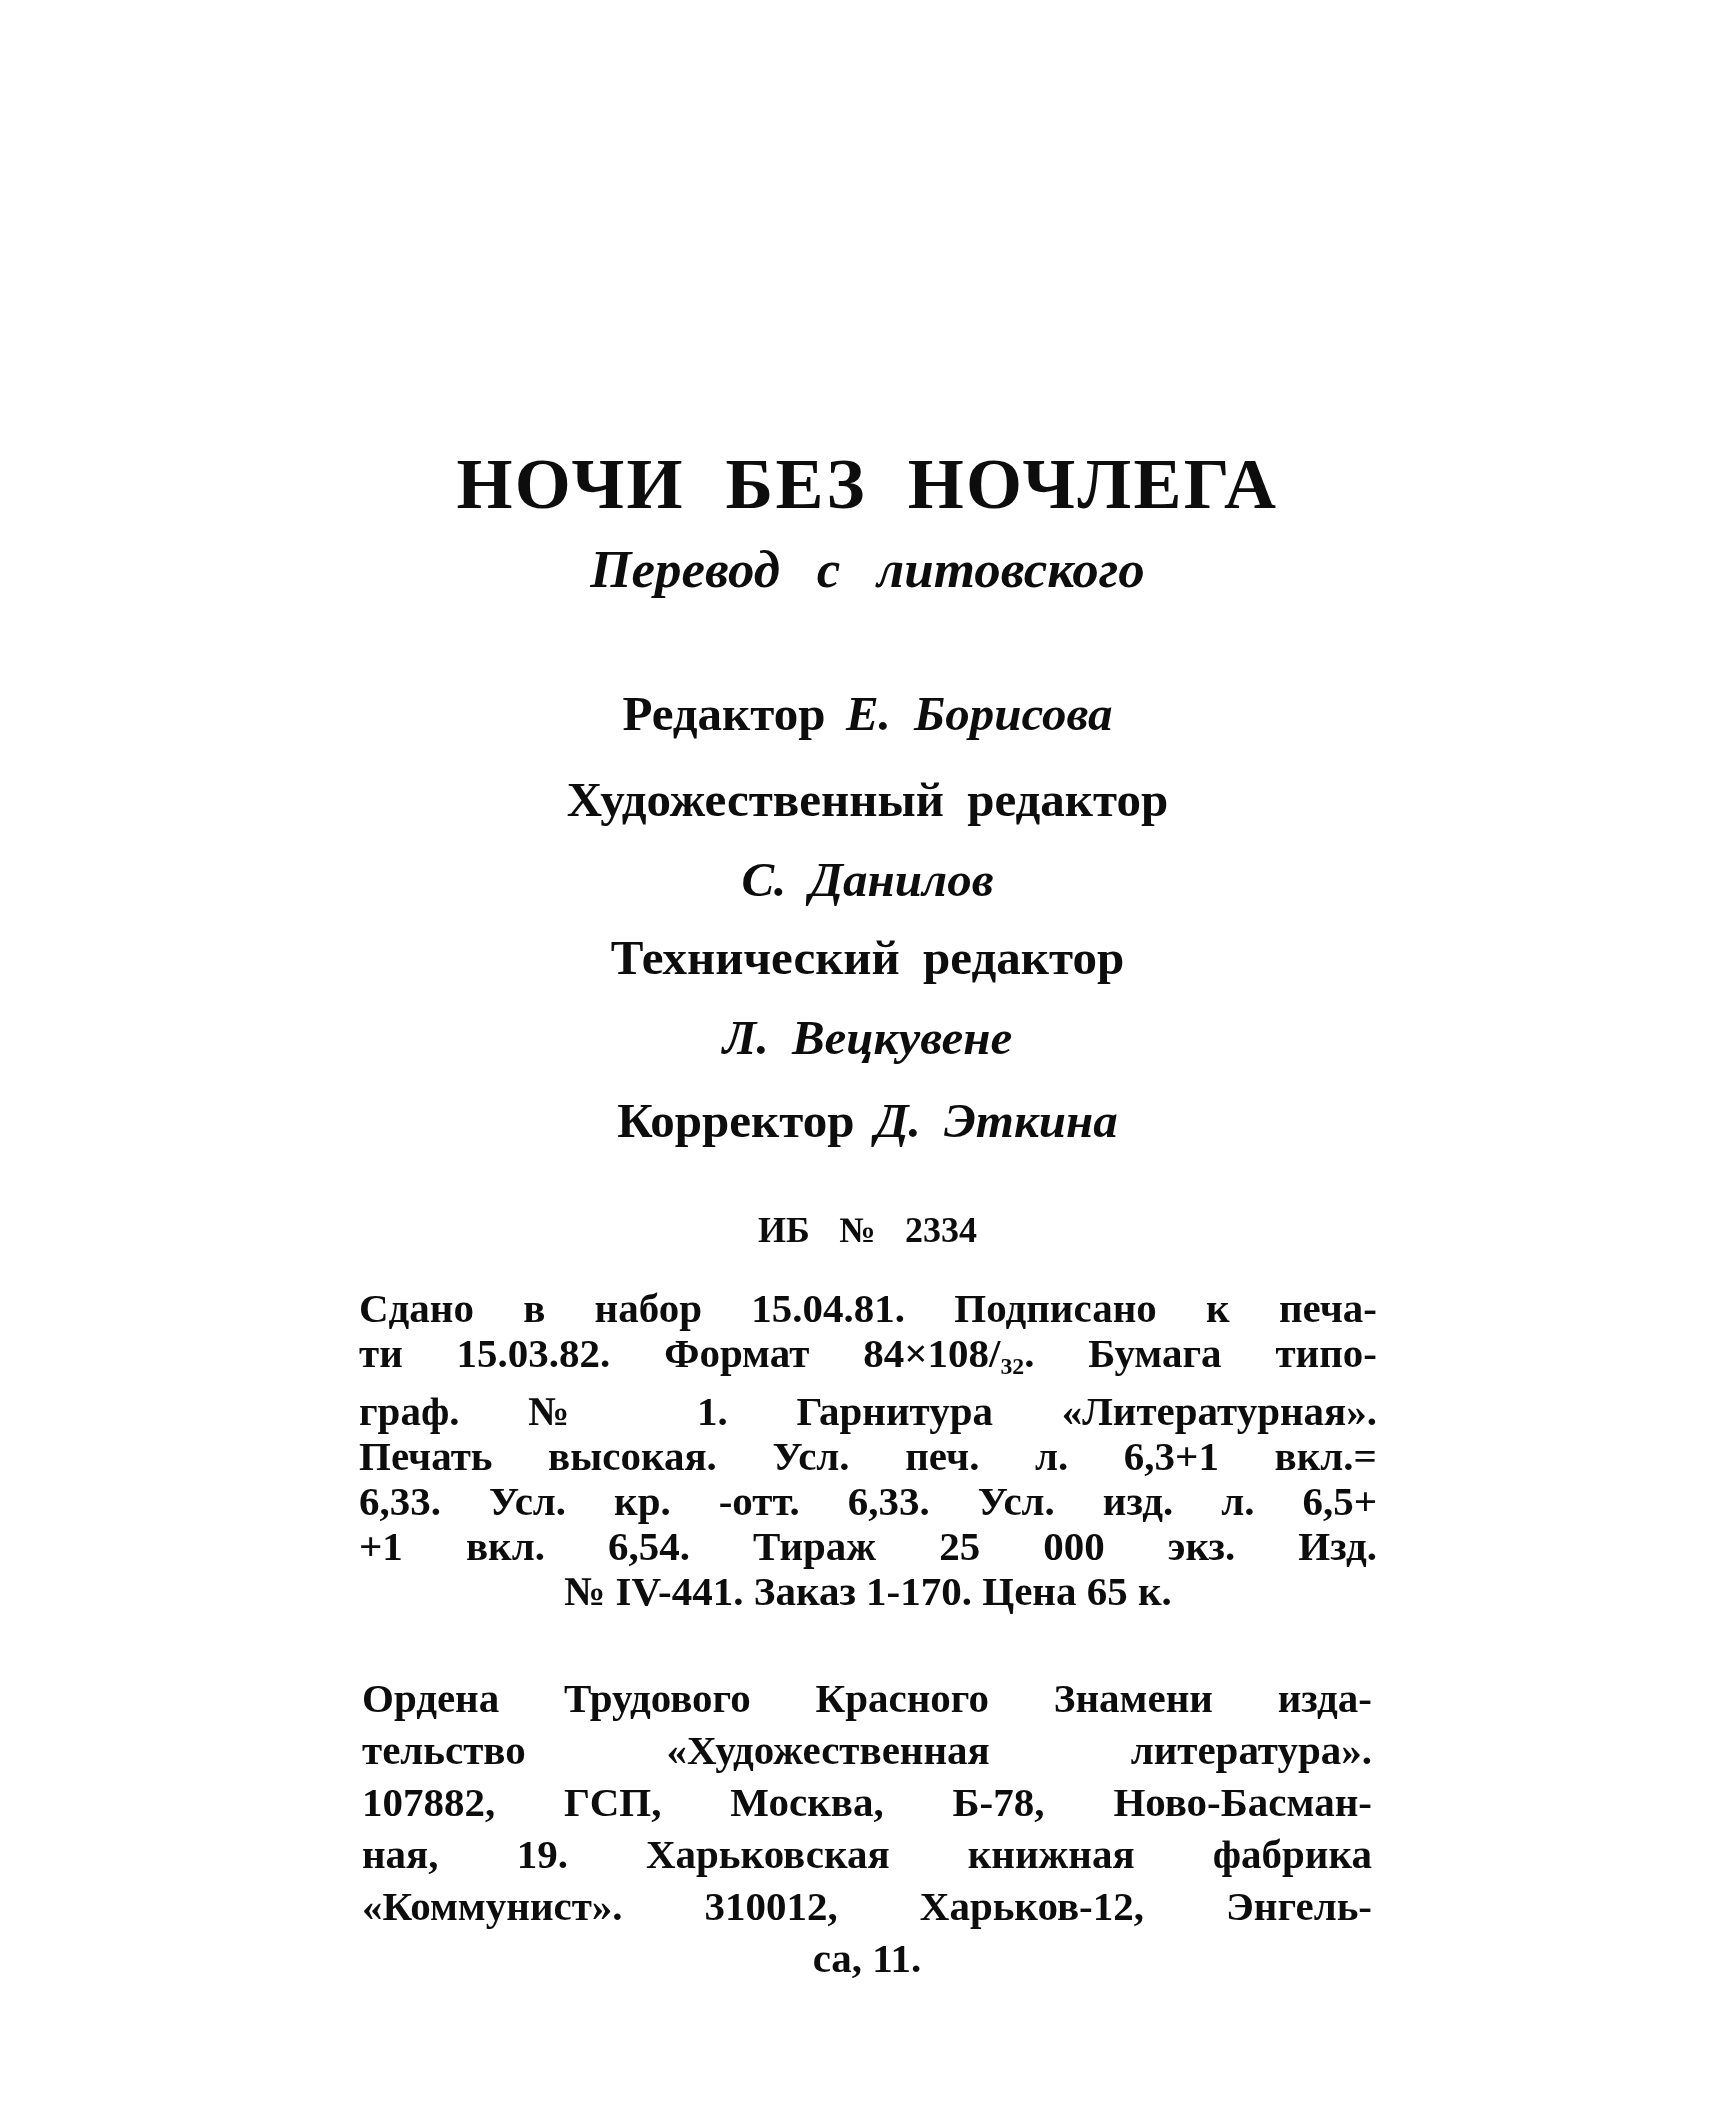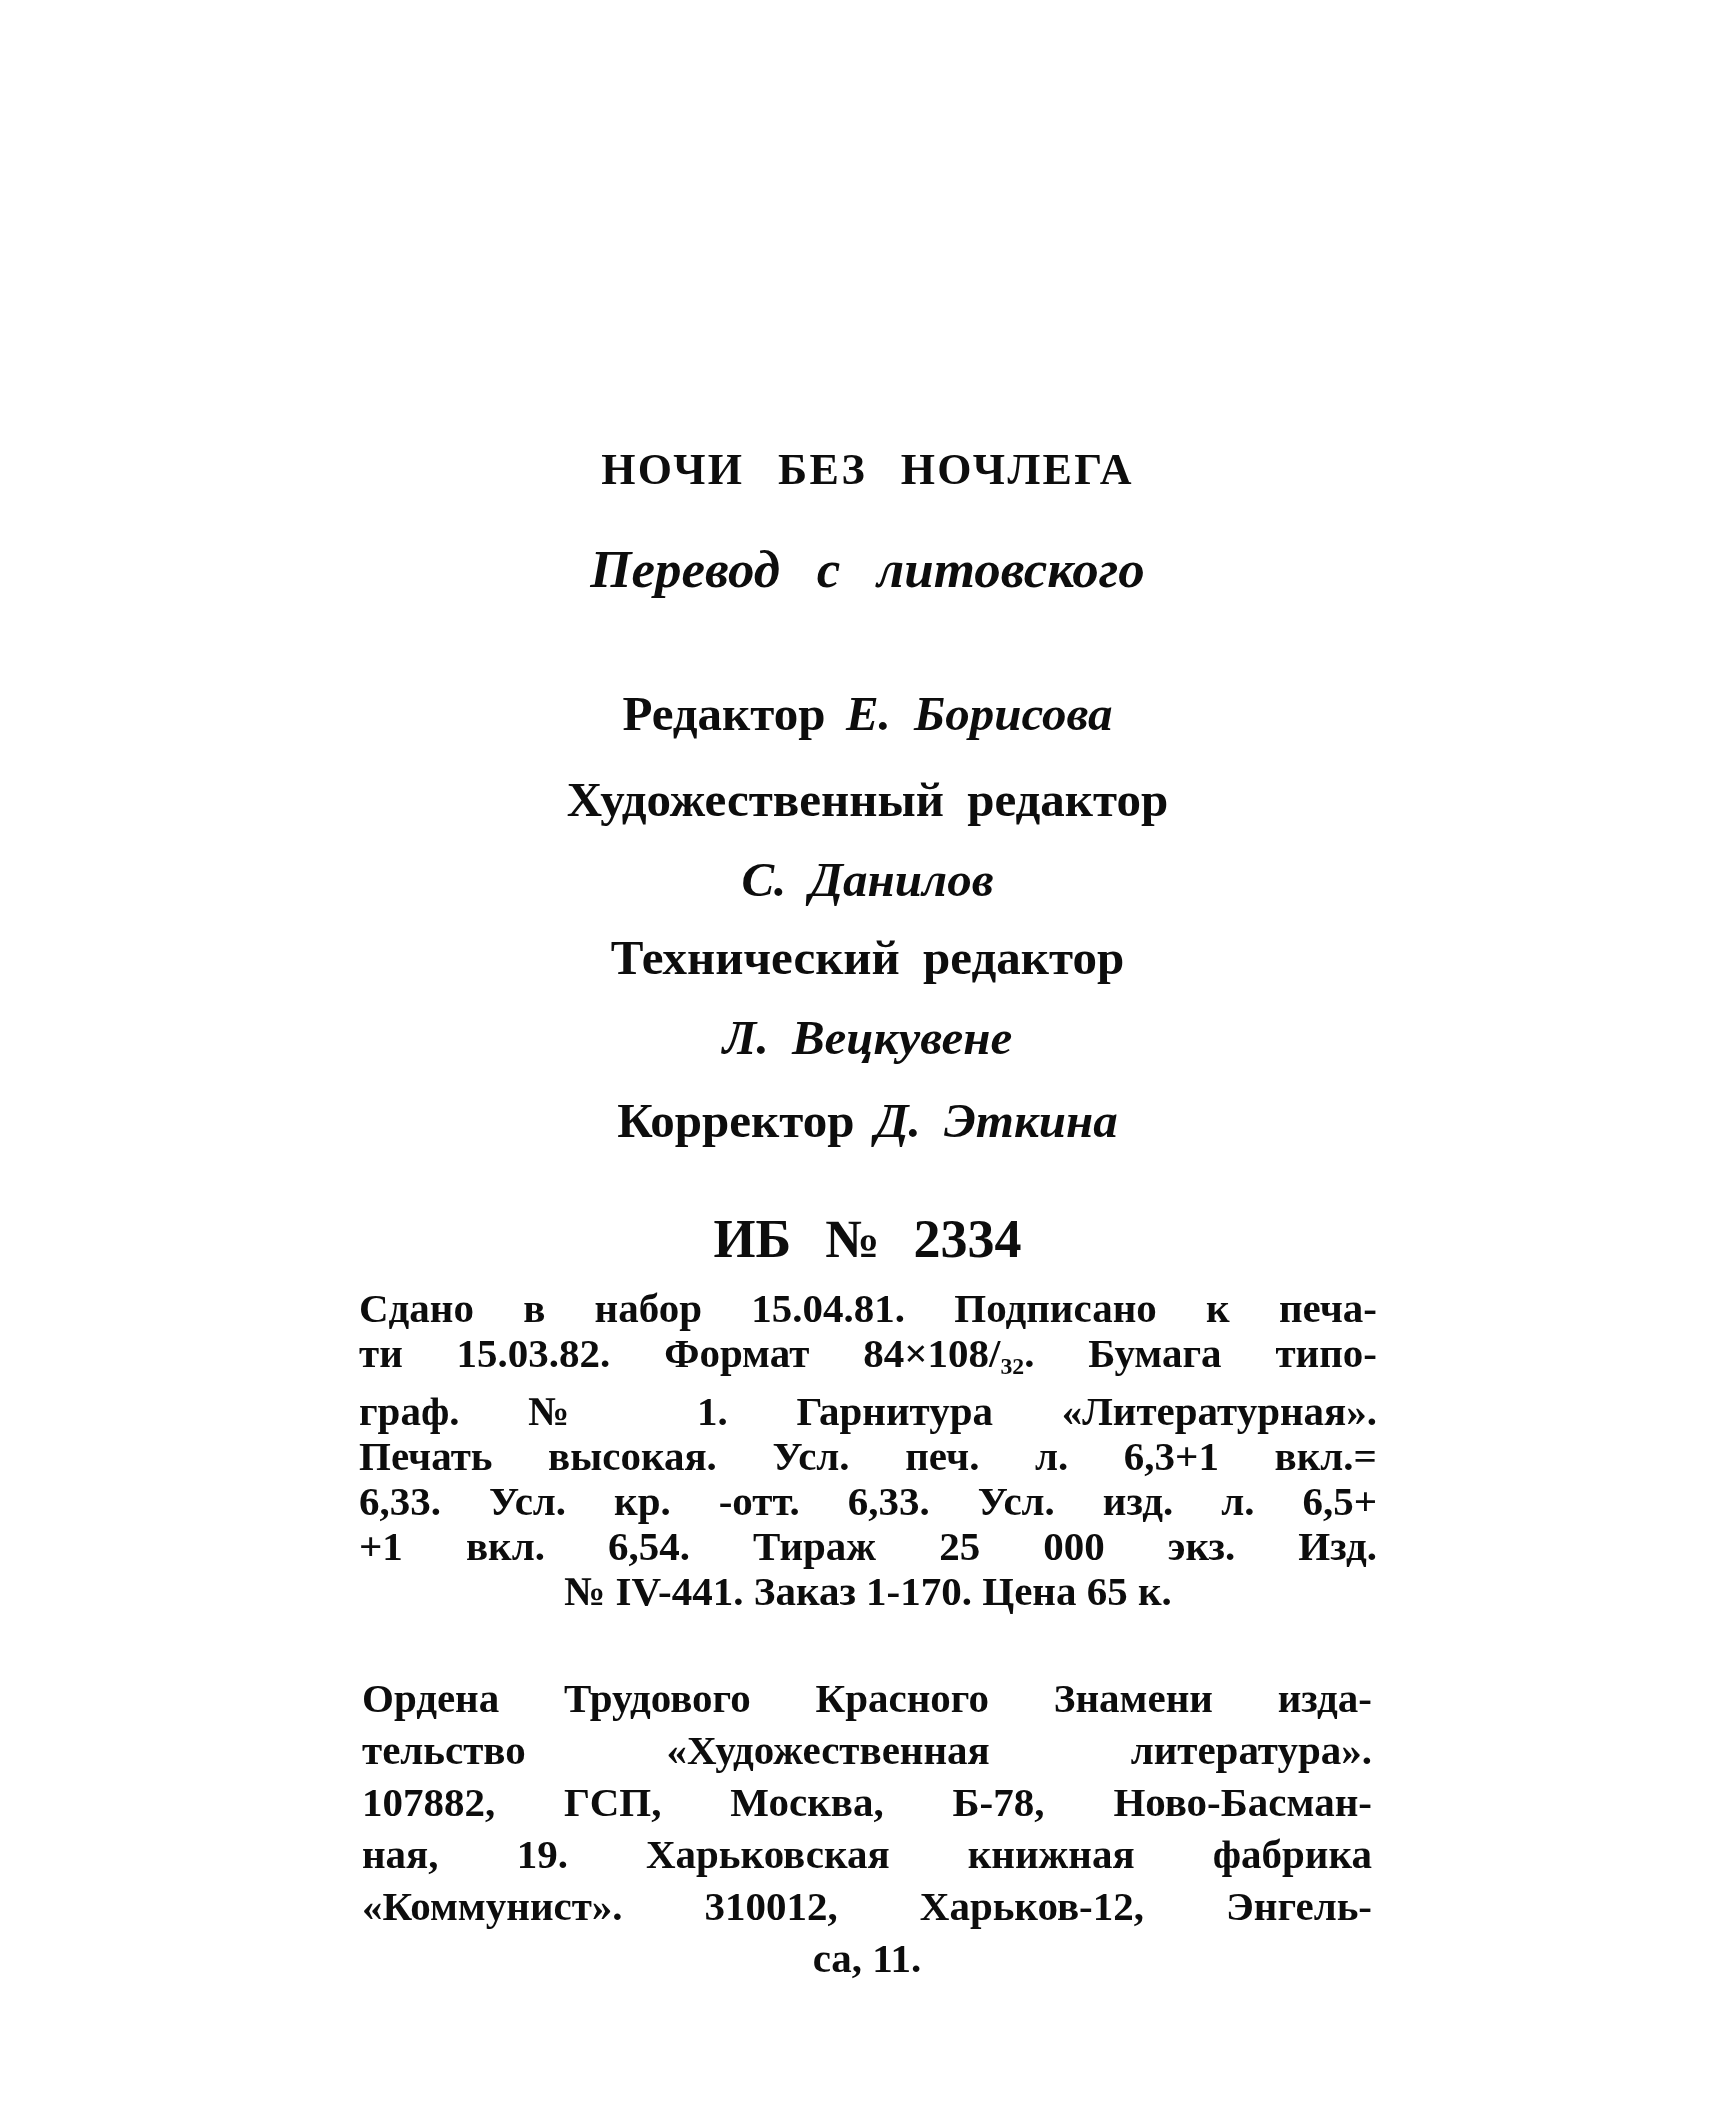--- a/index.html
+++ b/index.html
@@ -27,21 +27,21 @@
     top: 315px;
     font-size: 74px;
     font-weight: bold;
     font-style: italic;
     letter-spacing: 3.1px;
     word-spacing: 36px;
     line-height: 1;
   }
   .book-title {
     top: 448px;
-    font-size: 44px;
+    font-size: 72px;
     font-weight: bold;
     letter-spacing: 2.3px;
     word-spacing: 20.4px;
     line-height: 1;
   }
   .subtitle {
     top: 543px;
     font-size: 53px;
     font-weight: bold;
     font-style: italic;
@@ -62,21 +62,21 @@
     font-style: italic;
   }
   .c1 { top: 689px; }
   .c2-role { top: 775px; text-align: center; }
   .c2-name { top: 855px; }
   .c3-role { top: 933px; }
   .c3-name { top: 1013px; }
   .c4 { top: 1096px; }
   .ib {
     top: 1212px;
-    font-size: 54px;
+    font-size: 36px;
     font-weight: bold;
     word-spacing: 20.4px;
     line-height: 1;
   }
   .para {
     position: absolute;
     font-weight: bold;
   }
   .imprint {
     top: 1286px;

